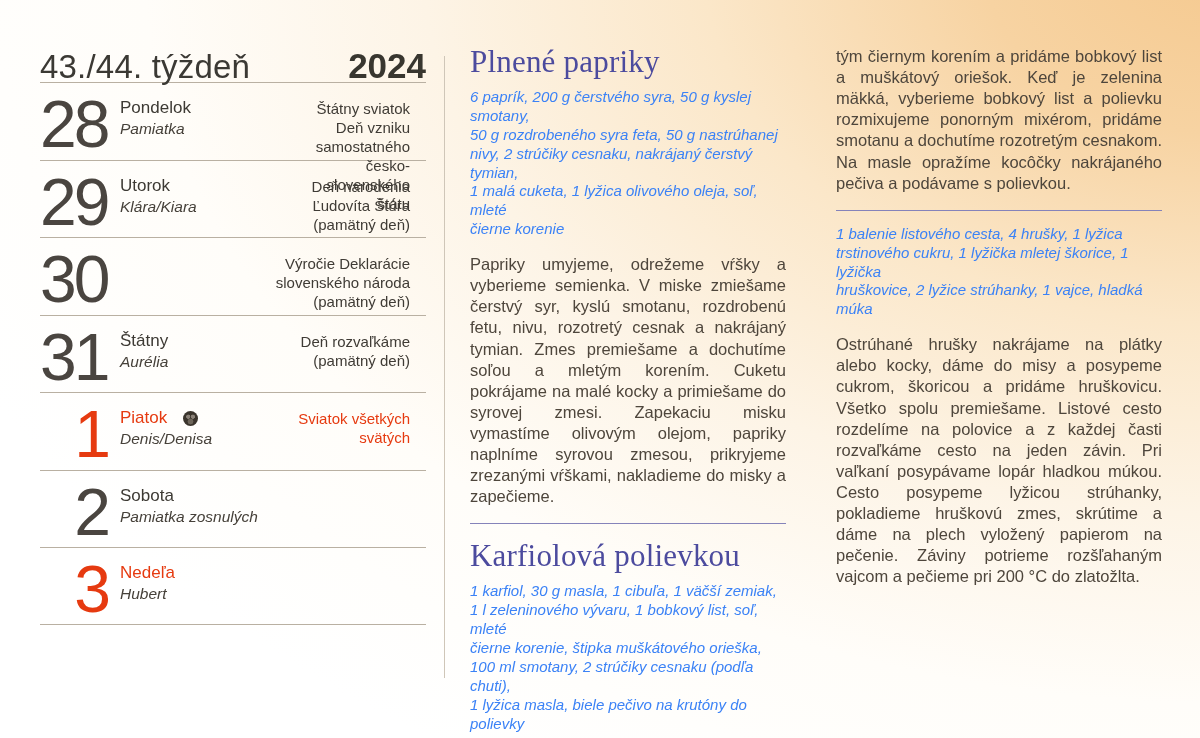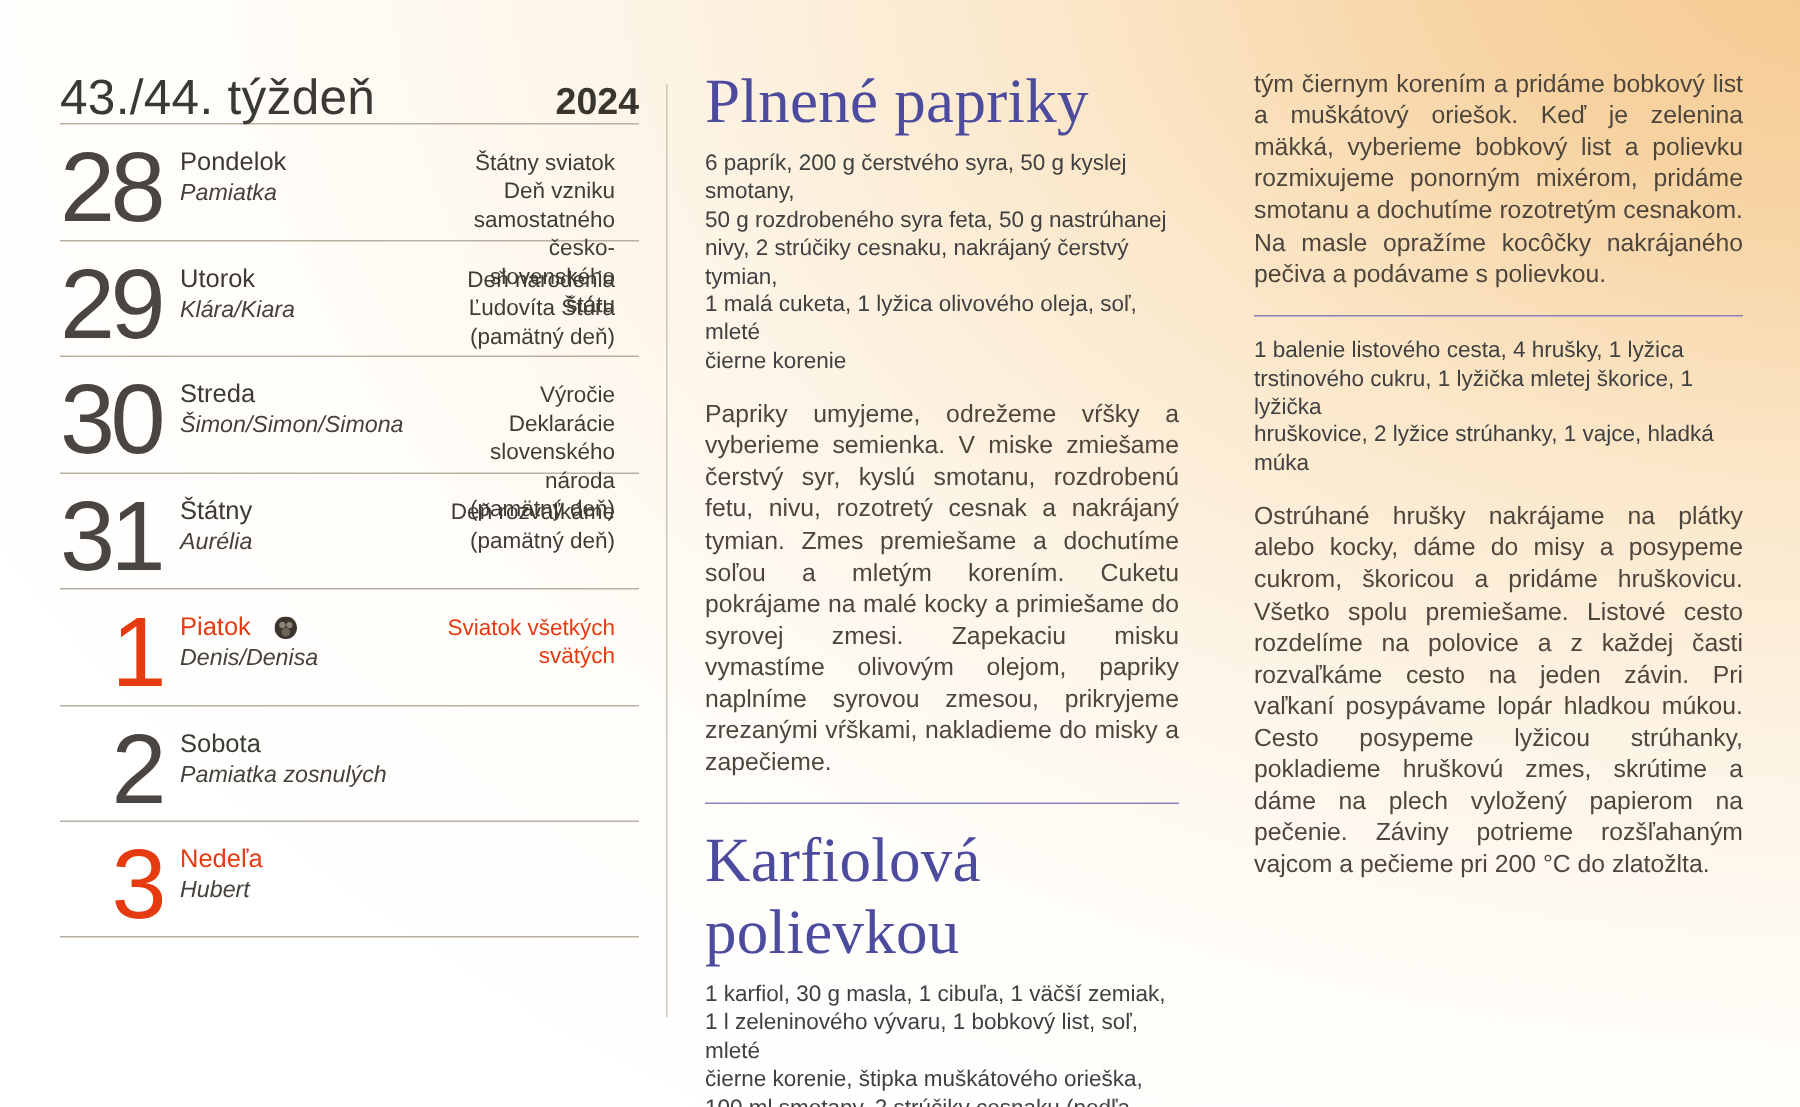--- a/index.html
+++ b/index.html
@@ -12,21 +12,21 @@
         #fdf4e6 58%, #fffdf9 78%, #ffffff 100%);
     color:#403c36;
   }
   .page{position:relative;width:1028px;height:738px;}
 
   
   .col-left{position:absolute;left:40px;top:0;width:386px;}
   .cal-header{display:flex;justify-content:space-between;align-items:baseline;
     padding:46px 0 0 0;height:82px;box-sizing:border-box;}
   .week-title{font-size:33px;color:#3b3934;letter-spacing:.2px;}
-  .year-label{font-size:25px;font-weight:bold;color:#38362f;}
+  .year-label{font-size:35px;font-weight:bold;color:#38362f;}
 
   .day-row{display:flex;align-items:flex-start;height:77.5px;box-sizing:border-box;
     border-top:1px solid #b9b0a2;padding-top:12px;}
   .day-row:last-of-type{border-bottom:1px solid #b9b0a2;}
   .day-num{width:80px;flex:0 0 80px;font-size:66px;line-height:.82;
     letter-spacing:-3px;color:#4a4540;margin-top:2px;}
   .day-row.single .day-num{text-align:right;padding-right:12px;box-sizing:border-box;}
   .day-mid{flex:0 0 170px;width:170px;padding-top:3px;}
   .day-name{font-size:17px;color:#3d3a34;display:flex;align-items:center;}
   .day-nameday{font-style:italic;font-size:15.5px;color:#46413a;margin-top:2px;}
@@ -42,23 +42,23 @@
       #3a342c;}
 
   .divider-v{position:absolute;left:444px;top:56px;height:622px;width:1px;
     background:#cfc6b8;}
 
   
   .col-mid{position:absolute;left:470px;top:0;width:316px;}
   .col-right{position:absolute;left:836px;top:0;width:326px;}
 
   h2.recipe-title{font-family:"Liberation Serif","DejaVu Serif",serif;
-    font-weight:normal;font-size:42px;color:#4c4b9e;margin:0 0 8px 0;letter-spacing:.2px;}
+    font-weight:normal;font-size:31px;color:#4c4b9e;margin:0 0 8px 0;letter-spacing:.2px;}
   .col-mid h2.first{margin-top:44px;}
-  .ingredients{font-size:15px;line-height:1.26;color:#404040;
+  .ingredients{font-style:italic;font-size:15px;line-height:1.26;color:#3b82f6;
     margin:0 0 15px 0;white-space:pre-line;}
   .body-text{font-size:16.5px;line-height:1.28;color:#4e463c;text-align:justify;
     margin:0 0 16px 0;hyphens:auto;-webkit-hyphens:auto;}
   .rule-purple{border:none;border-top:1.5px solid #8583ba;margin:15px 0 14px 0;}
   .col-right .cont{margin-top:46px;}
 </style>
 </head>
 <body>
 
 <div class="page">
@@ -89,26 +89,20 @@
             <span>Utorok</span>
           </div>
         <div class="day-nameday">Klára/Kiara</div>
       </div>
       <div class="day-note">Deň narodenia Ľudovíta Štúra
 (pamätný deň)</div>
     </div>
 
     <div class="day-row" id="day-2">
       <div class="day-num">30</div>
-      <div class="day-mid">
-        <div class="day-name">
-            <span>Streda</span>
-          </div>
-        <div class="day-nameday">Šimon/Simon/Simona</div>
-      </div>
       <div class="day-note">Výročie Deklarácie
 slovenského národa
 (pamätný deň)</div>
     </div>
 
     <div class="day-row" id="day-3">
       <div class="day-num">31</div>
       <div class="day-mid">
         <div class="day-name">
             <span>Štátny</span>

